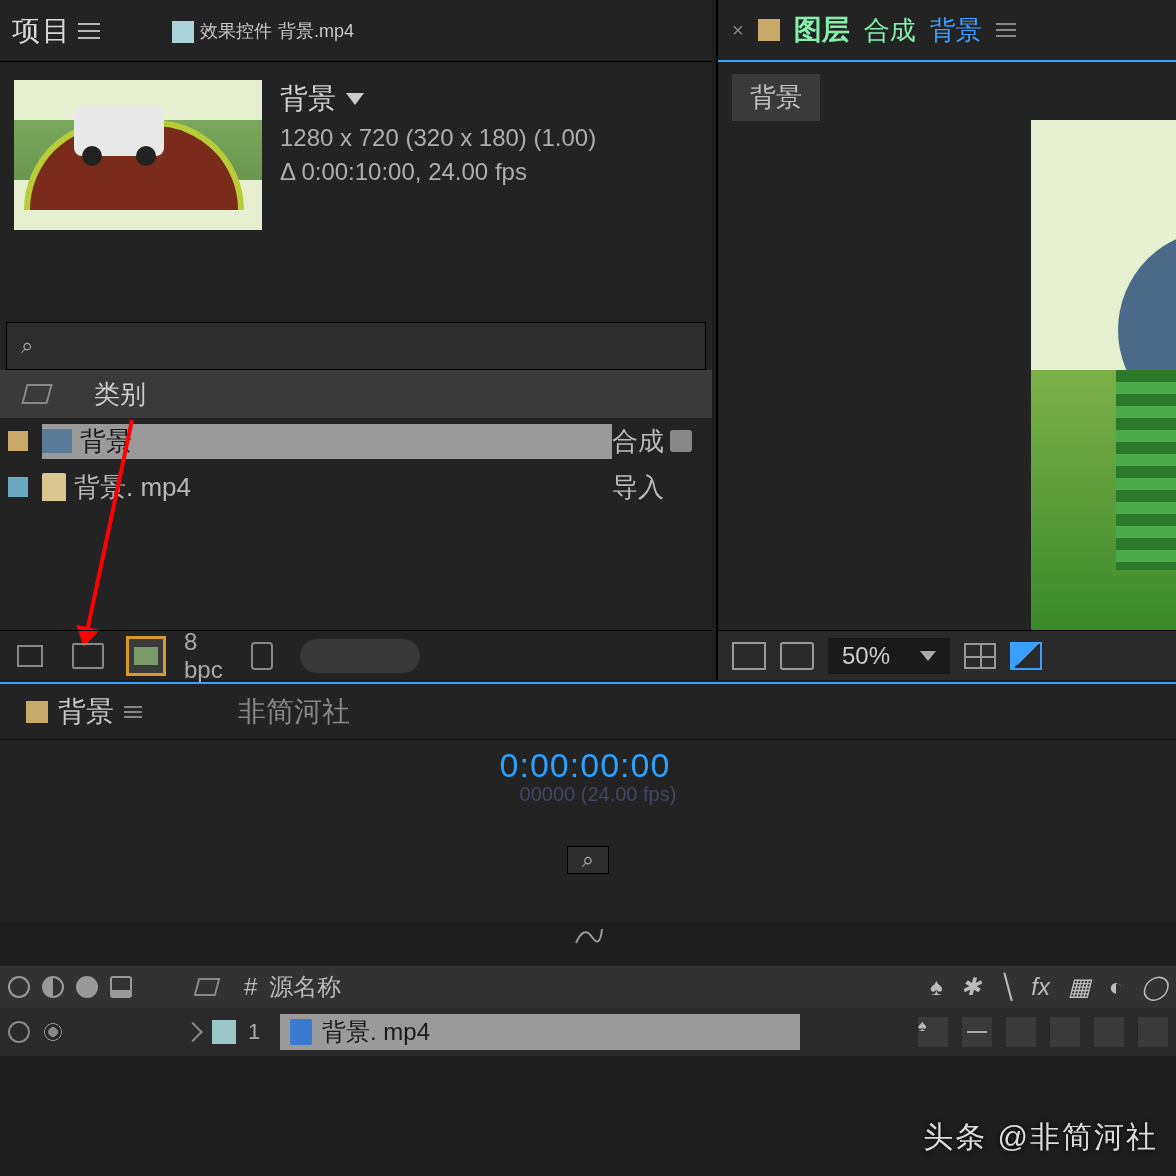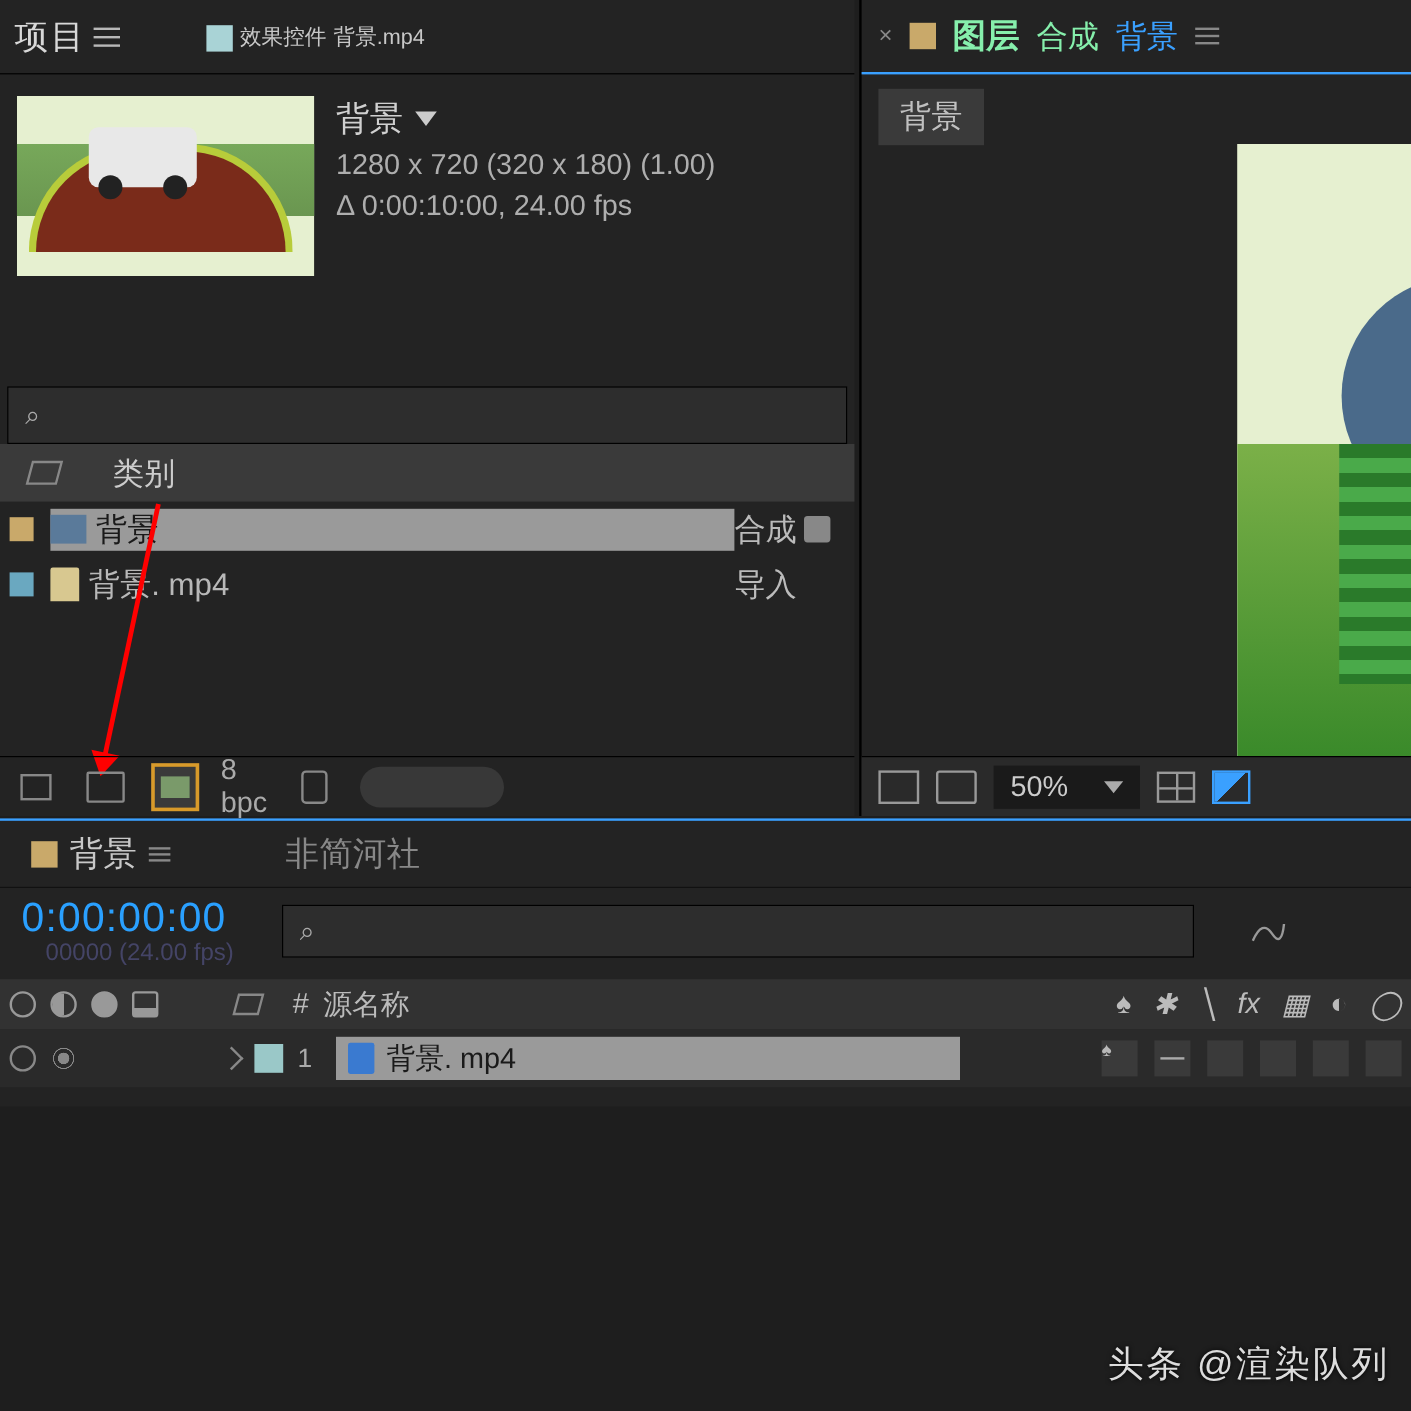--- a/index.html
+++ b/index.html
@@ -77,21 +77,21 @@
 .grid-ico::before { left:50%; top:0; bottom:0; width:2px; }
 .grid-ico::after { top:50%; left:0; right:0; height:2px; }
 .mask-ico { width:32px; height:28px; background:linear-gradient(135deg,#3aa0ff 50%,transparent 50%); border:2px solid #3aa0ff; }
 
 
 .timeline-panel { position:absolute; left:0; top:682px; right:0; height:240px; background:#232323; border-top:2px solid #3aa0ff; }
 .tl-tabs { display:flex; align-items:center; height:56px; gap:18px; padding:0 26px; border-bottom:1px solid #111; }
 .tl-tab { display:flex; align-items:center; gap:10px; font-size:28px; color:#c8c8c8; }
 .tl-tab .sq2 { width:22px; height:22px; background:#c9a96a; }
 .tl-tab.inactive { color:#888; }
-.timecode-row { display:flex; align-items:center; padding:6px 18px 0; gap:40px; }
+.timecode-row { display:flex; align-items:center; padding:6px 18px 0; gap:40px;flex-direction:column; }
 .timecode { color:#2aa0ff; font-size:34px; font-weight:500; letter-spacing:1px; }
 .tc-sub { color:#446; font-size:20px; margin-top:-2px; padding-left:20px; }
 .tl-search { flex:1; height:44px; background:#2d2d2d; border:1px solid #000; display:flex; align-items:center; padding:0 14px; font-size:22px; color:#aaa; max-width:760px; }
 .tl-tool { width:42px; height:42px; display:flex; align-items:center; justify-content:center; }
 .tl-tool svg{width:32px;height:32px;stroke:#999;fill:none;stroke-width:2;}
 
 .layer-header { display:flex; align-items:center; height:42px; background:#323232; margin-top:10px; padding:0 8px; gap:12px; font-size:24px; color:#bbb; }
 .lh-ico { width:22px; height:22px; border:2px solid #999; border-radius:50%; }
 .lh-ico.half { background:linear-gradient(90deg,#999 50%,transparent 50%); }
 .lh-ico.dot { background:#999; }
@@ -303,13 +303,13 @@
       <div class="sw-cell">♠</div>
       <div class="sw-cell line"></div>
       <div class="sw-cell"></div>
       <div class="sw-cell"></div>
       <div class="sw-cell"></div>
       <div class="sw-cell"></div>
     </div>
   </div>
 </div>
 
-<div class="watermark">头条 @渲染队列</div>
+<div class="watermark">头条 @非简河社</div>
 
 </body></html>

